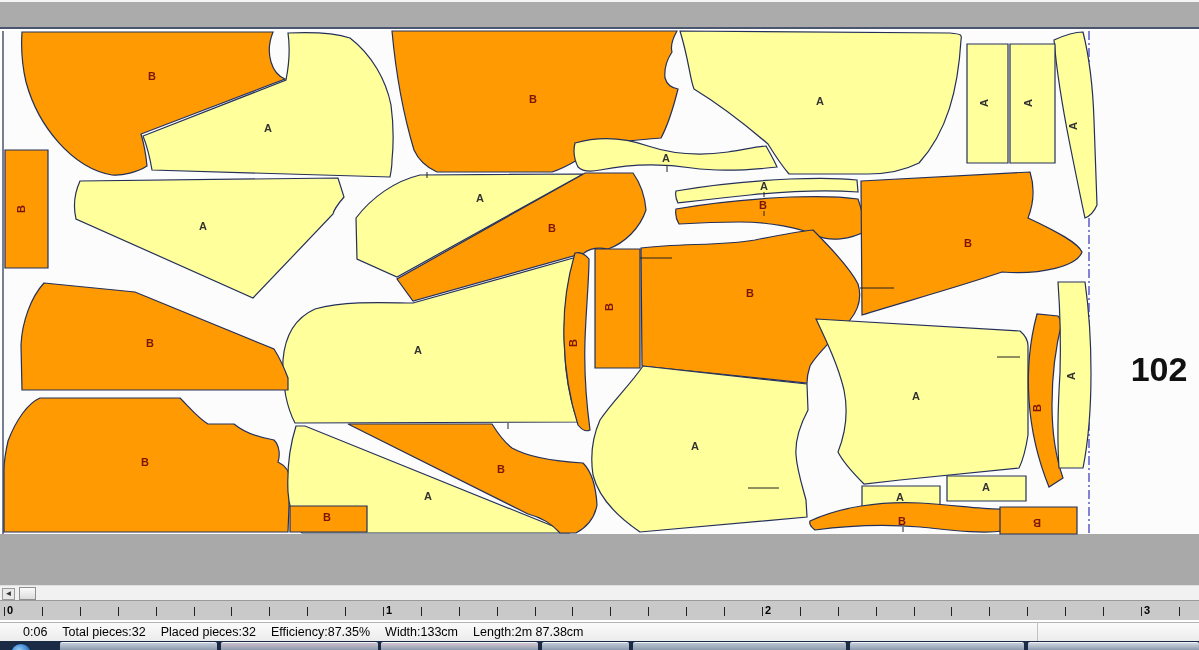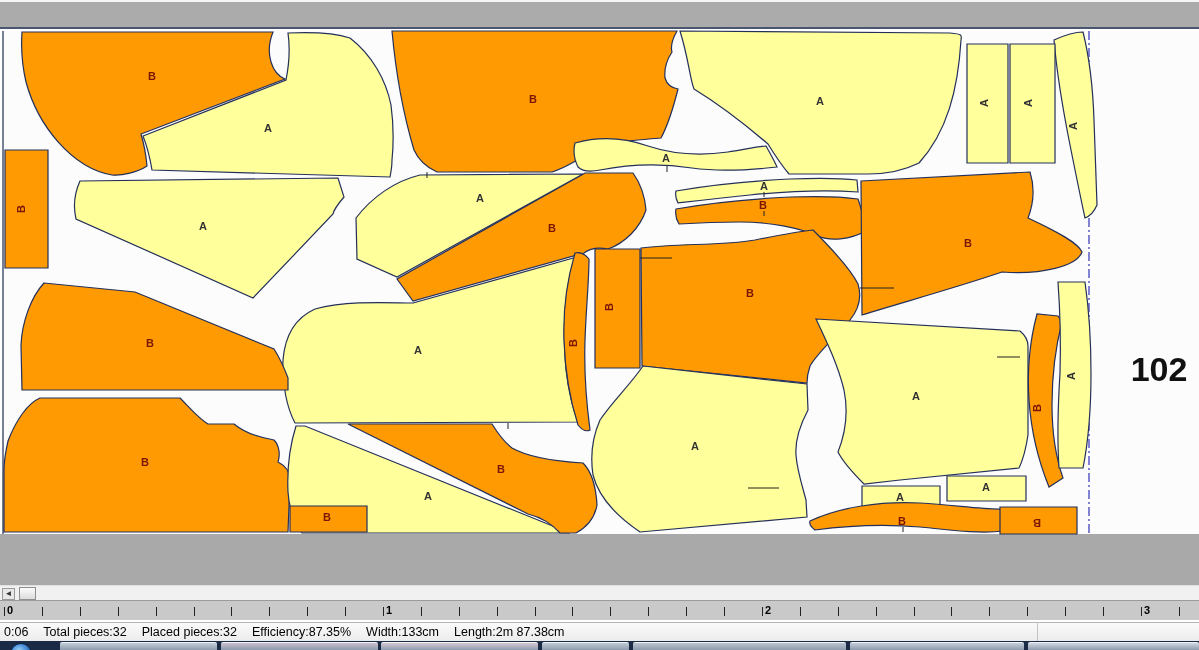--- a/index.html
+++ b/index.html
@@ -37,21 +37,21 @@
   }
   .ruler .tick{position:absolute;top:6px;width:1px;height:9px;background:#222;}
   .ruler .unit-label{
     position:absolute;top:3px;font-size:11px;font-weight:bold;color:#000;
   }
   .status-bar{
     position:absolute;left:0;top:622px;width:1199px;height:19px;
     background:linear-gradient(#fafafa,#ececec);
     border-top:1px solid #b5b5b5;box-sizing:border-box;
     font-size:12.5px;color:#000;white-space:nowrap;
-    padding:2px 0 0 4px;
+    padding:2px 0 0 23px;
   }
   .status-bar span{margin-right:15px;}
   .status-sep{
     position:absolute;left:1037px;top:622px;width:1px;height:19px;background:#c2c2c2;
   }
   .taskbar{
     position:absolute;left:0;top:641px;width:1199px;height:9px;
     background:#1b2b45;
   }
   .task-btn{

